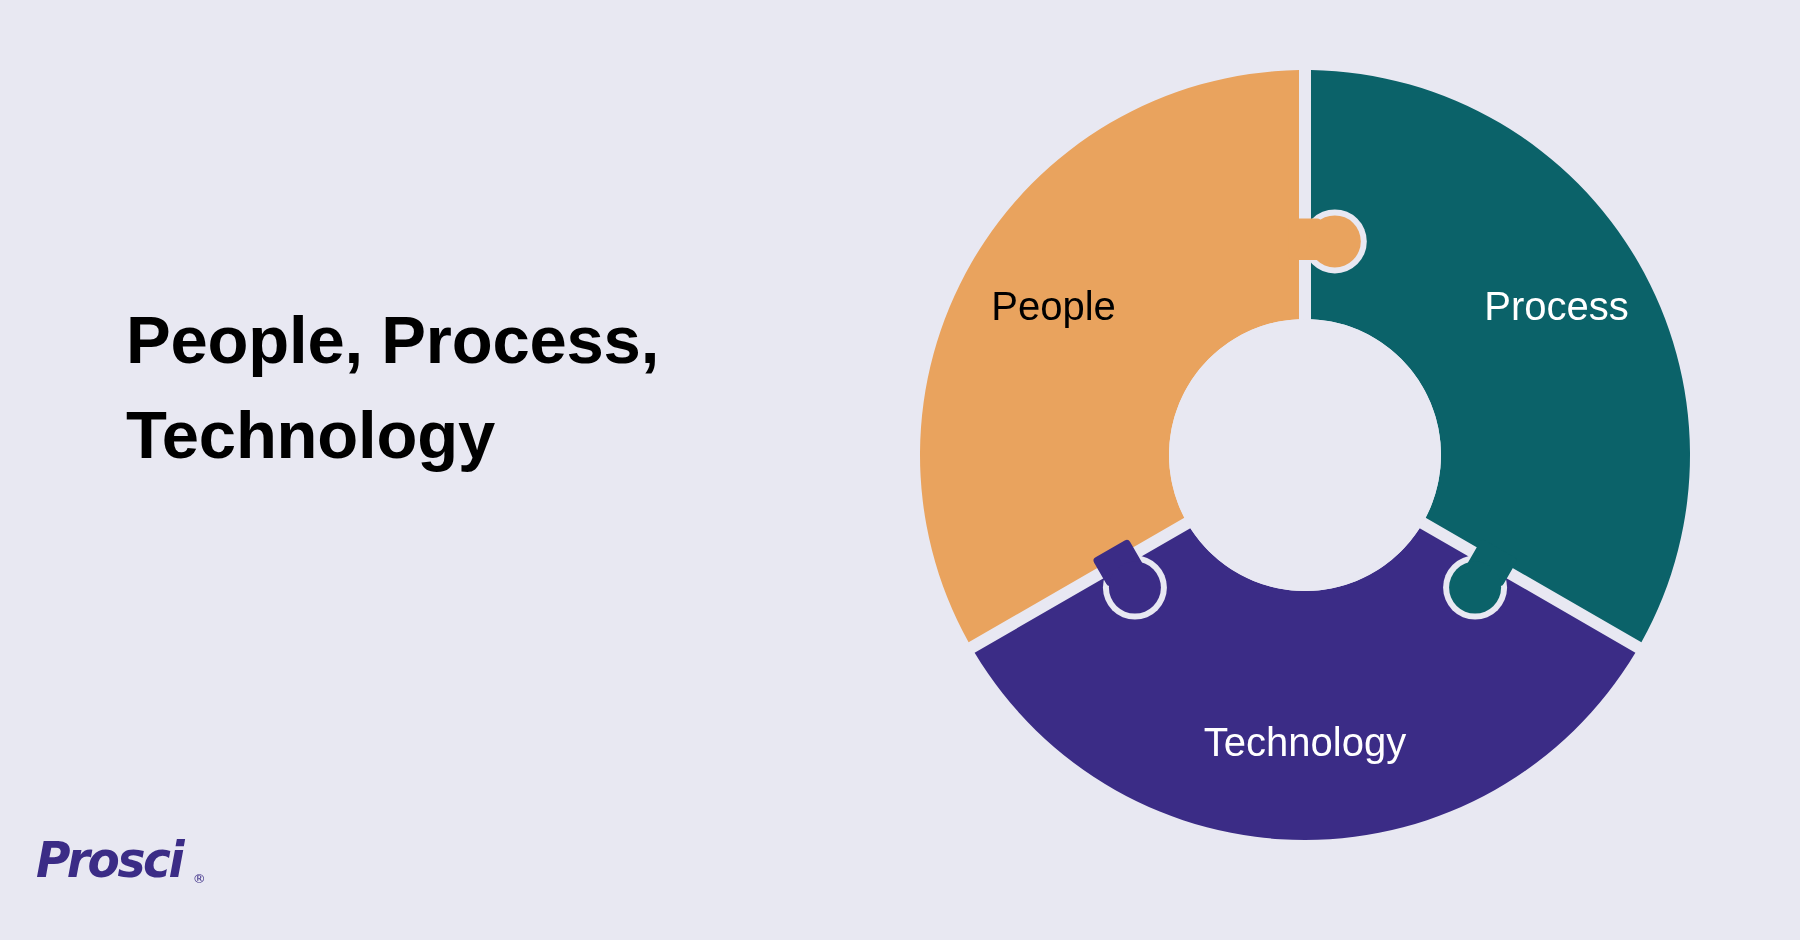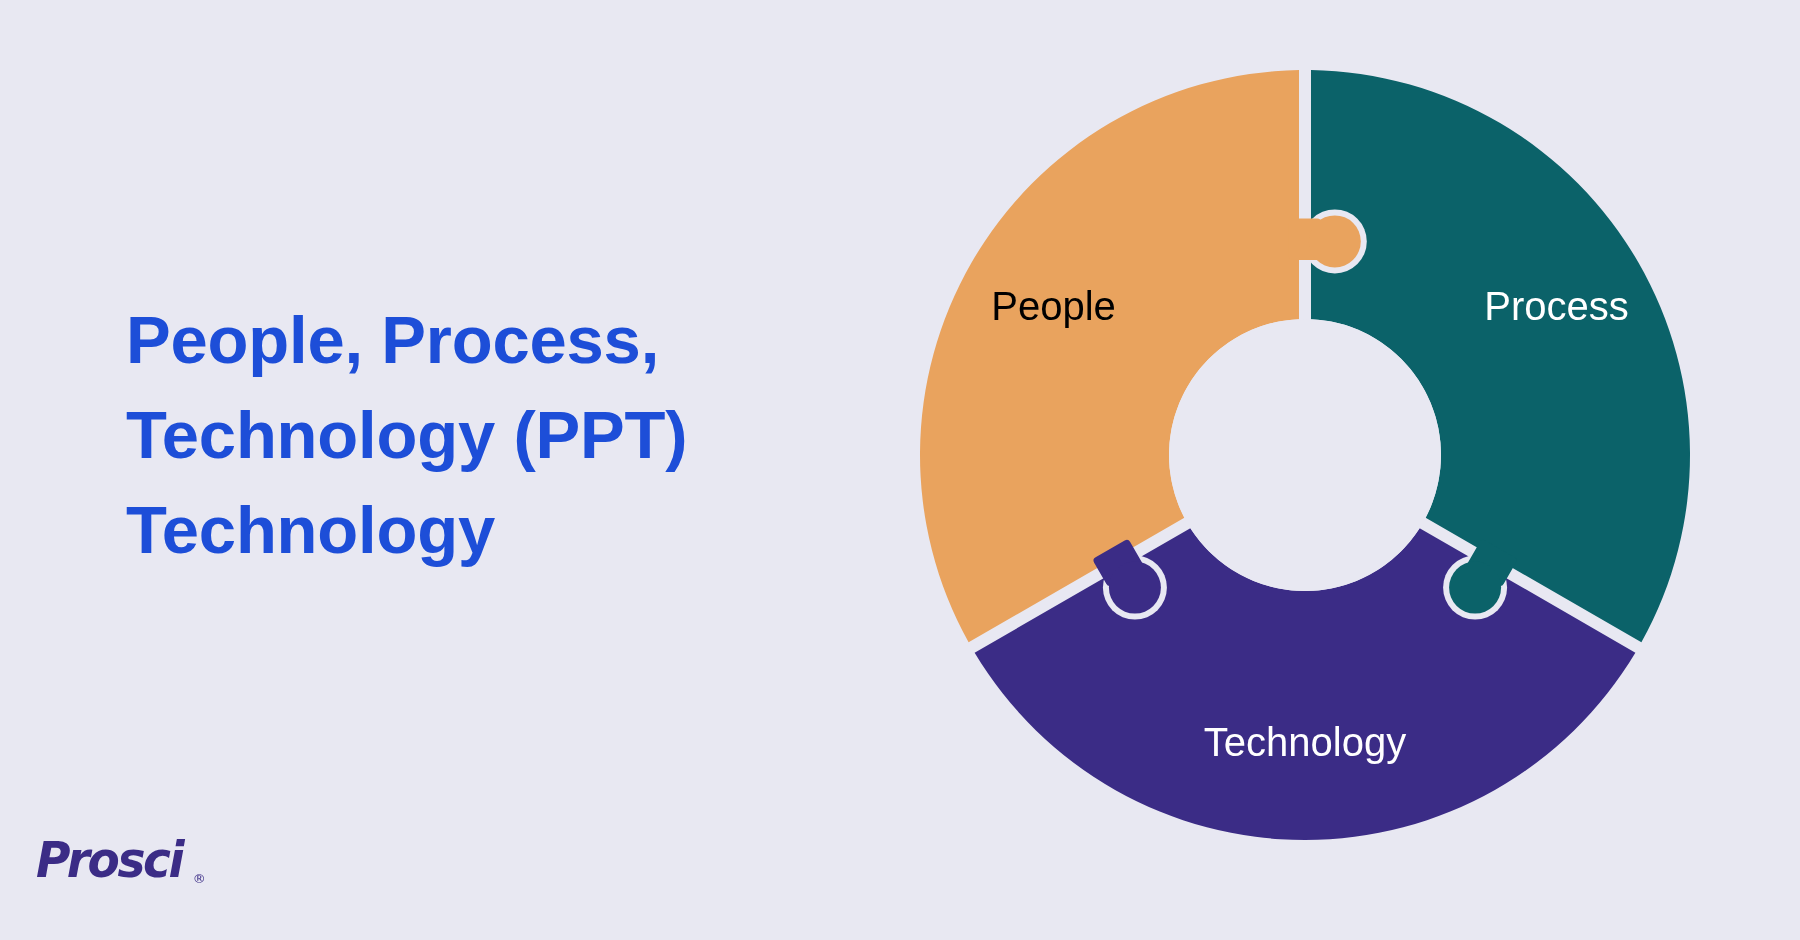--- a/index.html
+++ b/index.html
@@ -24,21 +24,21 @@
   #headline {
     position: absolute;
     left: 126px;
     top: 292px;
     width: 700px;
   }
   .headline-line {
     font-size: 67px;
     font-weight: bold;
     line-height: 1.42;
-    color: #1d4ed8;
+    color: #000000;
     letter-spacing: -0.2px;
     white-space: nowrap;
   }
 
   
   #logo {
     position: absolute;
     left: 36px;
     bottom: 55px;
     display: flex;
@@ -85,21 +85,20 @@
     dominant-baseline: middle;
   }
 </style>
 </head>
 <body>
 
 <div id="slide" style="background: rgb(232, 232, 242);">
 
   <div id="headline">
     <div class="headline-line">People, Process,</div>
-    <div class="headline-line">Technology (PPT)</div>
     <div class="headline-line">Technology</div>
   </div>
 
   <div id="logo">
     <span id="logo-word">Prosci</span>
     <span id="logo-tm">®</span>
   </div>
 
   <div id="diagram">
     <svg viewBox="0 0 840 840" xmlns="http://www.w3.org/2000/svg">

